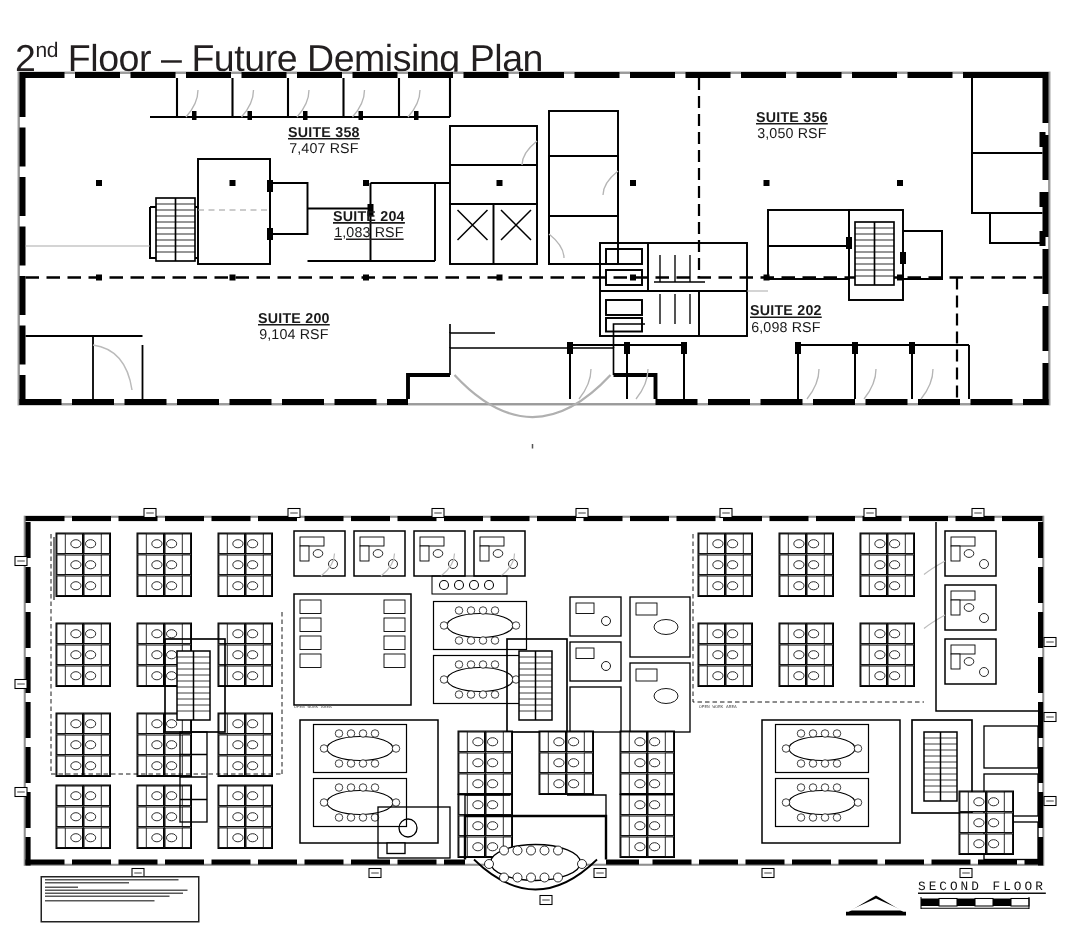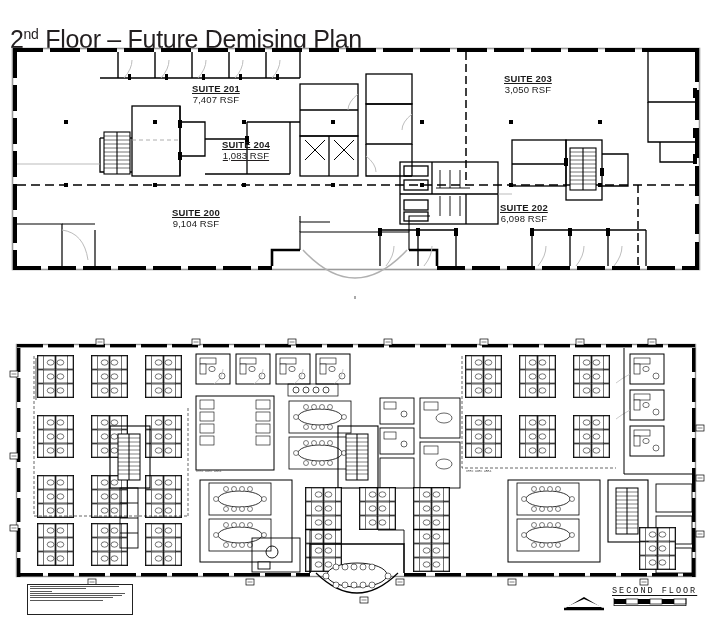--- a/index.html
+++ b/index.html
@@ -284,33 +284,33 @@
     </g>
 
     <g fill="none" stroke="#aaaaaa" stroke-width=".8">
       <path d="M17,120 L100,120"></path>
       <path d="M498,150 L512,150"></path>
     </g>
   </svg>
   </div>
 
   <div class="suite" style="left:192px;top:84px;">
-    <div class="nm">SUITE 201</div>
+    <div class="nm">SUITE 358</div>
     <div class="rsf">7,407 RSF</div>
   </div>
   <div class="suite" style="left:222px;top:140px;text-decoration:underline;">
     <div class="nm">SUITE 204</div>
     <div class="rsf">1,083 RSF</div>
   </div>
   <div class="suite" style="left:172px;top:208px;text-align:center;">
     <div class="nm">SUITE 200</div>
     <div class="rsf">9,104 RSF</div>
   </div>
   <div class="suite" style="left:504px;top:74px;">
-    <div class="nm">SUITE 203</div>
+    <div class="nm">SUITE 356</div>
     <div class="rsf">3,050 RSF</div>
   </div>
   <div class="suite" style="left:500px;top:203px;">
     <div class="nm">SUITE 202</div>
     <div class="rsf">6,098 RSF</div>
   </div>
 
 
   <div class="plan" style="left:0;top:338px;">
   <svg width="712" height="285" viewBox="0 0 712 285">

